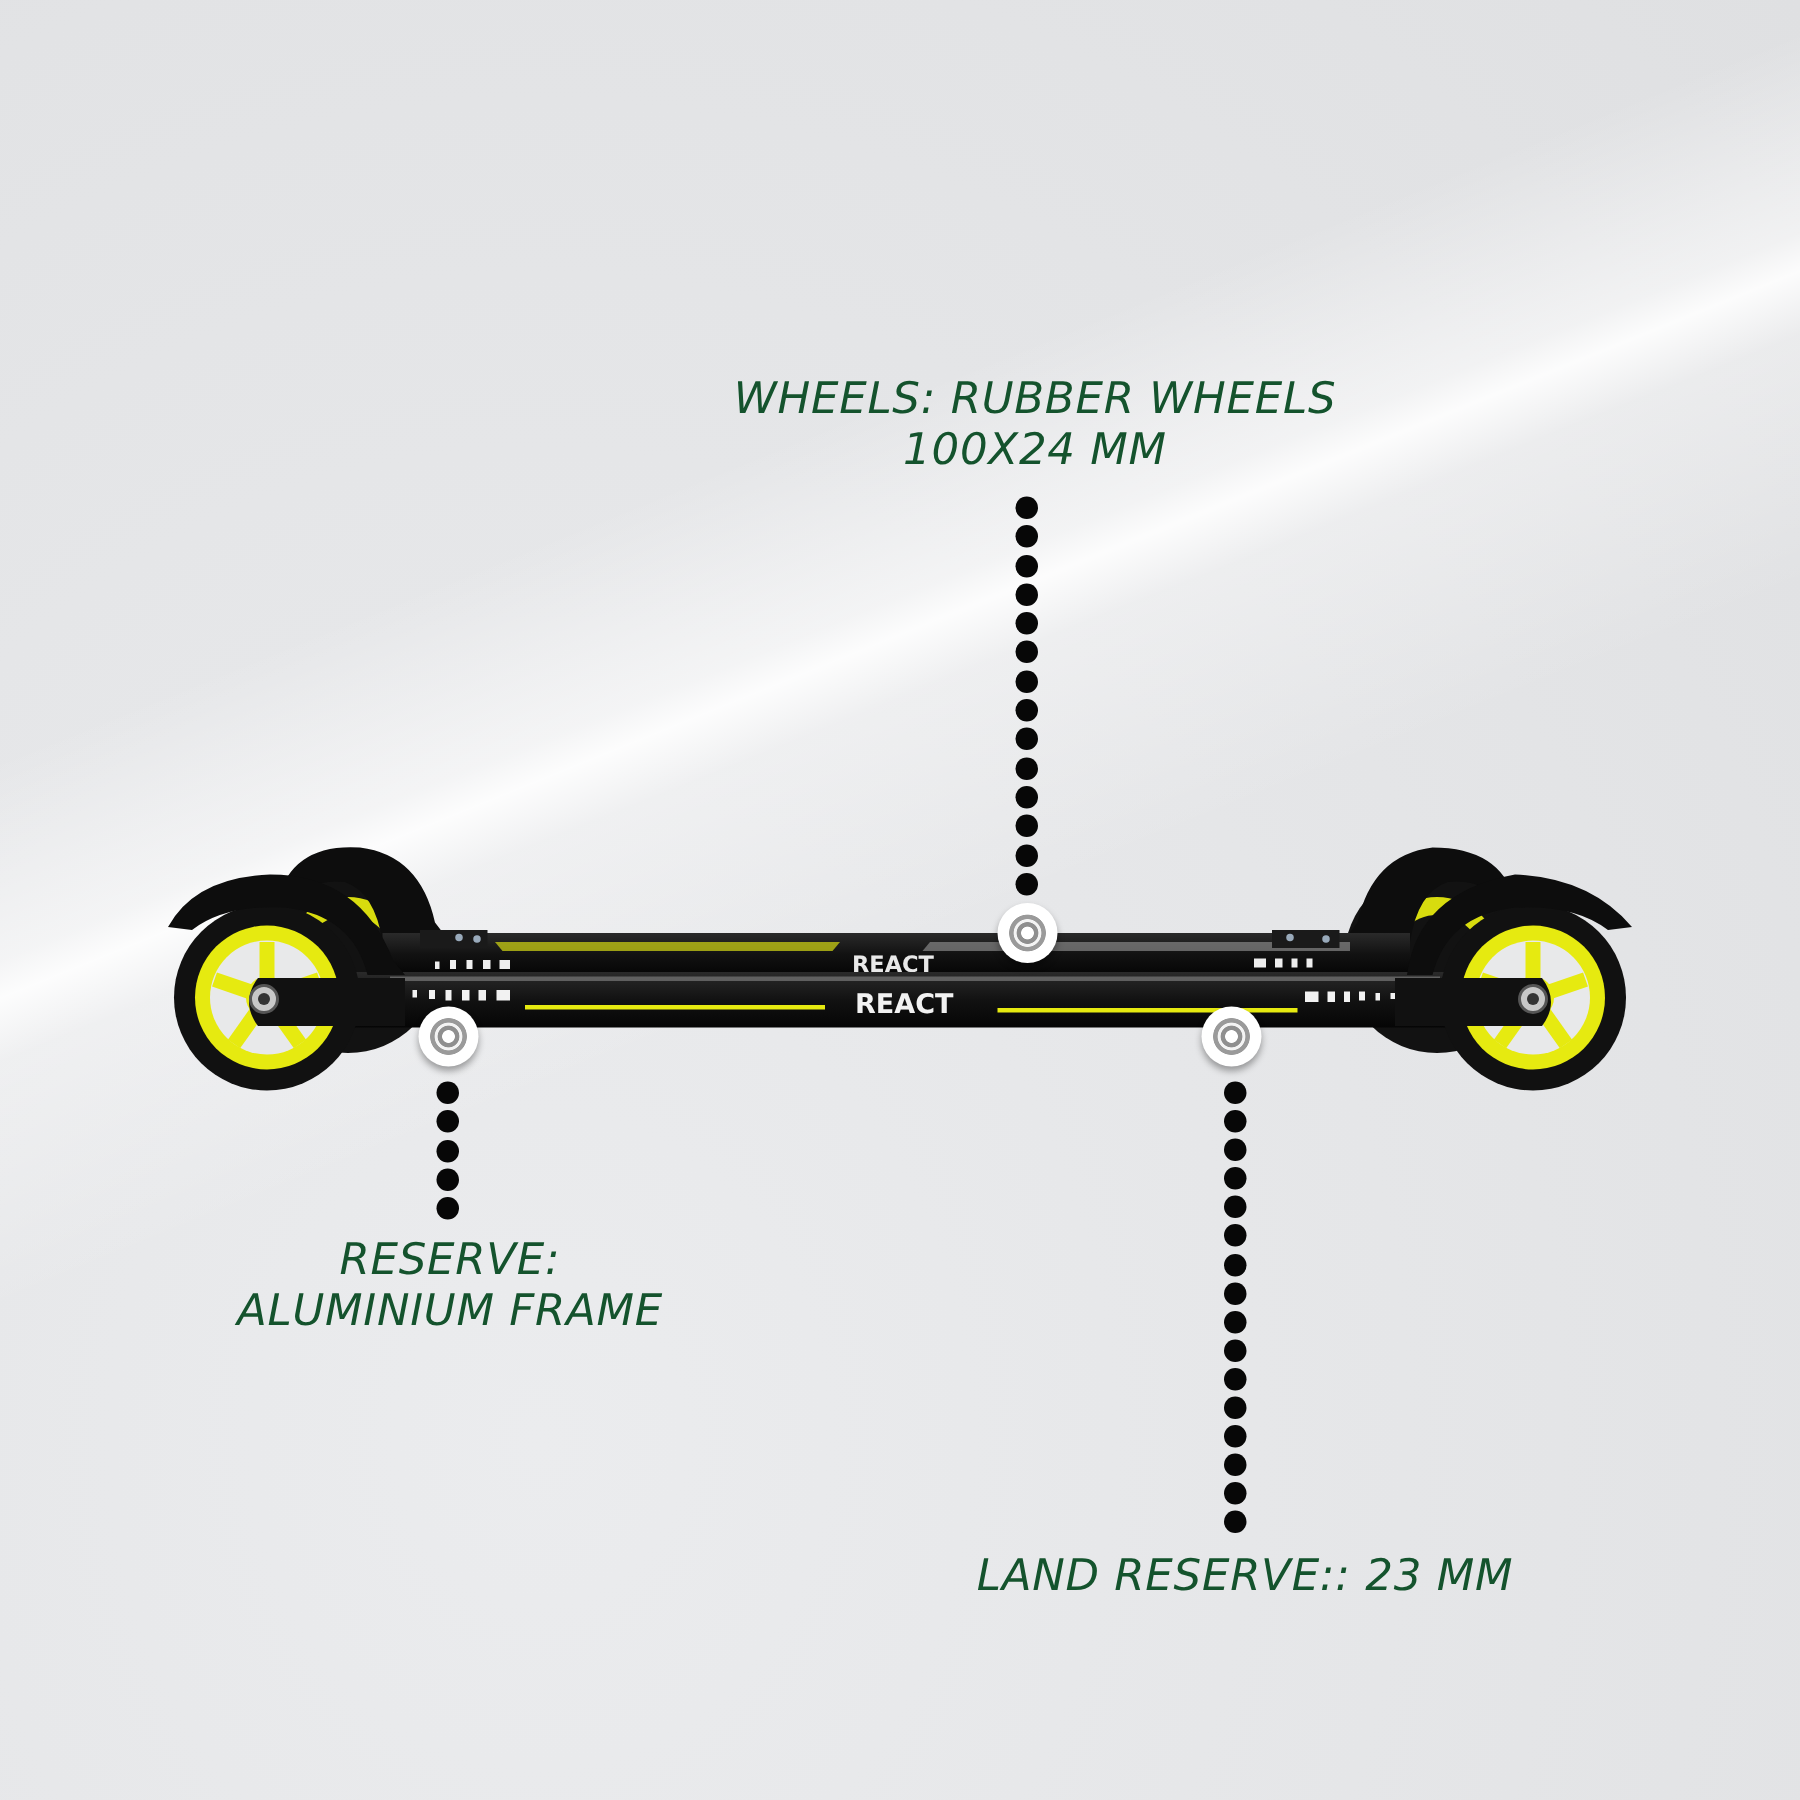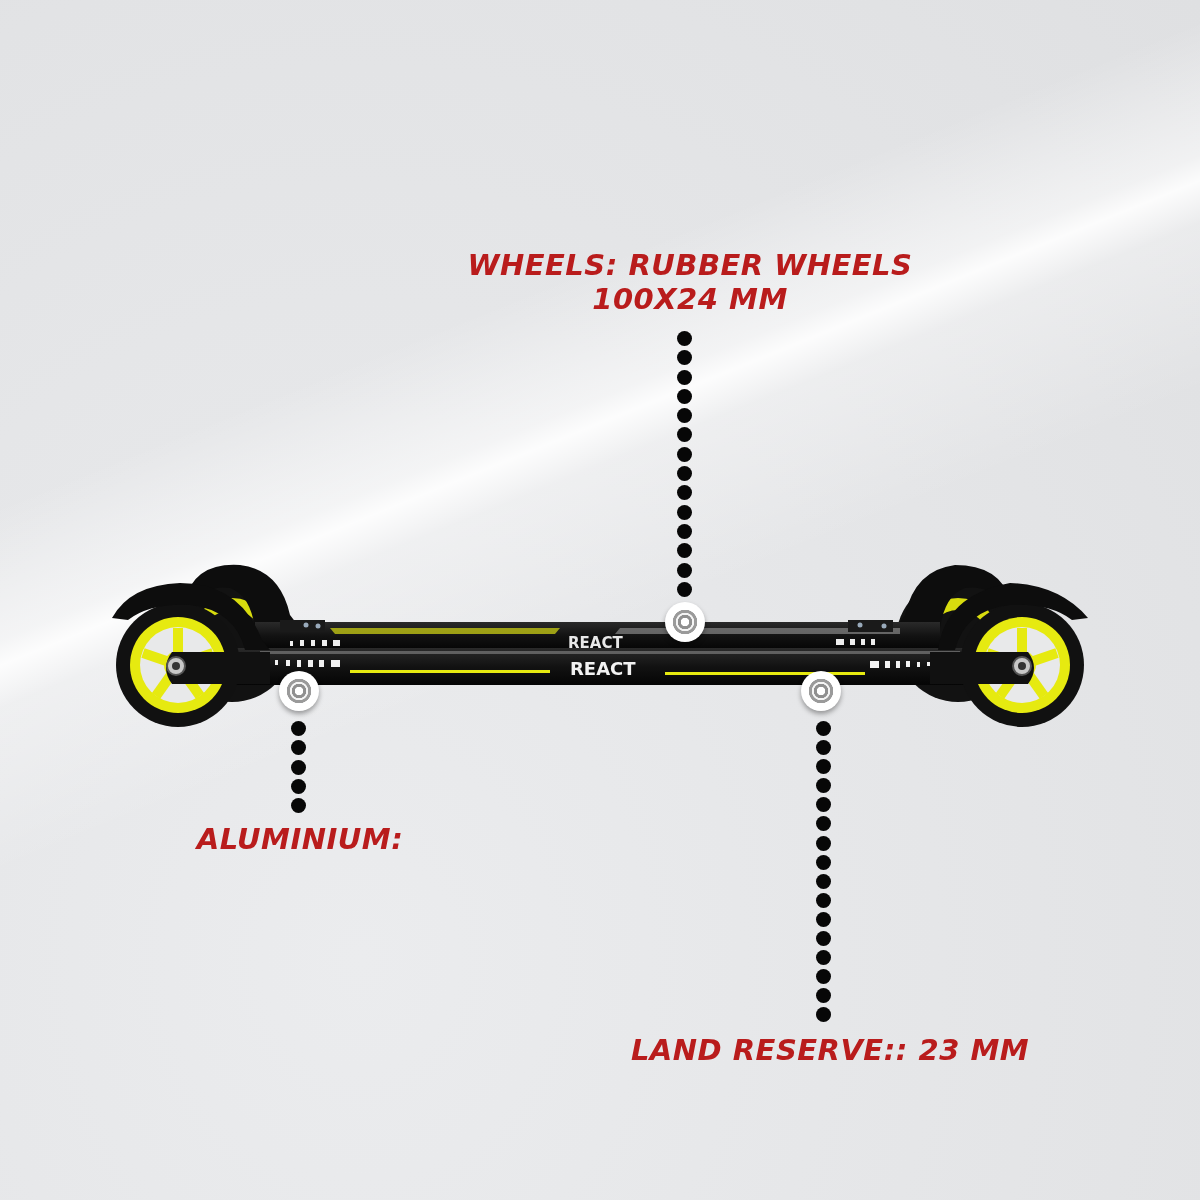--- a/index.html
+++ b/index.html
@@ -9,22 +9,22 @@
       font-family: "DejaVu Sans", "Liberation Sans", sans-serif;
     }
     .bg {
       position: absolute; inset: 0;
       background:
         linear-gradient(158deg, rgba(255,255,255,0) 0%, rgba(255,255,255,0) 30%, rgba(255,255,255,0.55) 38%, rgba(255,255,255,0.9) 39.5%, rgba(255,255,255,0.35) 42%, rgba(255,255,255,0) 52%, rgba(255,255,255,0) 100%),
         radial-gradient(ellipse at 30% 80%, #ebecee 0%, #e6e7e9 40%, #dfe0e2 100%);
     }
     .label {
       position: absolute;
-      font-weight: bold; font-style: italic;
-      color: #b91c1c; font-size: 29px; letter-spacing: 0.5px;
+      font-weight: normal; font-style: italic;
+      color: #14532d; font-size: 29px; letter-spacing: 0.5px;
       text-align: center; line-height: 34px; white-space: nowrap;
     }
     .lbl-wheels { left: 460px; top: 248px; width: 460px; }
     .lbl-material { left: 130px; top: 822px; width: 340px; }
     .lbl-land { left: 630px; top: 1033px; width: 400px; }
     .dots { position: absolute; display: flex; flex-direction: column; align-items: center; }
     .dot { width: 15px; height: 15px; border-radius: 50%; background: #070707; }
     .dots-wheels { left: 677px; top: 331px; gap: 4.3px; }
     .dots-material { left: 291px; top: 721px; gap: 4.3px; }
     .dots-land { left: 816px; top: 721px; gap: 4.1px; }
@@ -180,21 +180,22 @@
     <div class="ring"></div>
   </div>
 <div class="dots dots-material">
   <span class="dot"></span>
     <span class="dot"></span>
     <span class="dot"></span>
     <span class="dot"></span>
     <span class="dot"></span>
 </div>
 <div class="label lbl-material">
-  <div>ALUMINIUM:</div>
+  <div>RESERVE:</div>
+  <div>ALUMINIUM FRAME</div>
 </div>
 
 <div class="target t-land">
     <div class="ring"></div>
   </div>
 <div class="dots dots-land">
   <span class="dot"></span>
     <span class="dot"></span>
     <span class="dot"></span>
     <span class="dot"></span>

